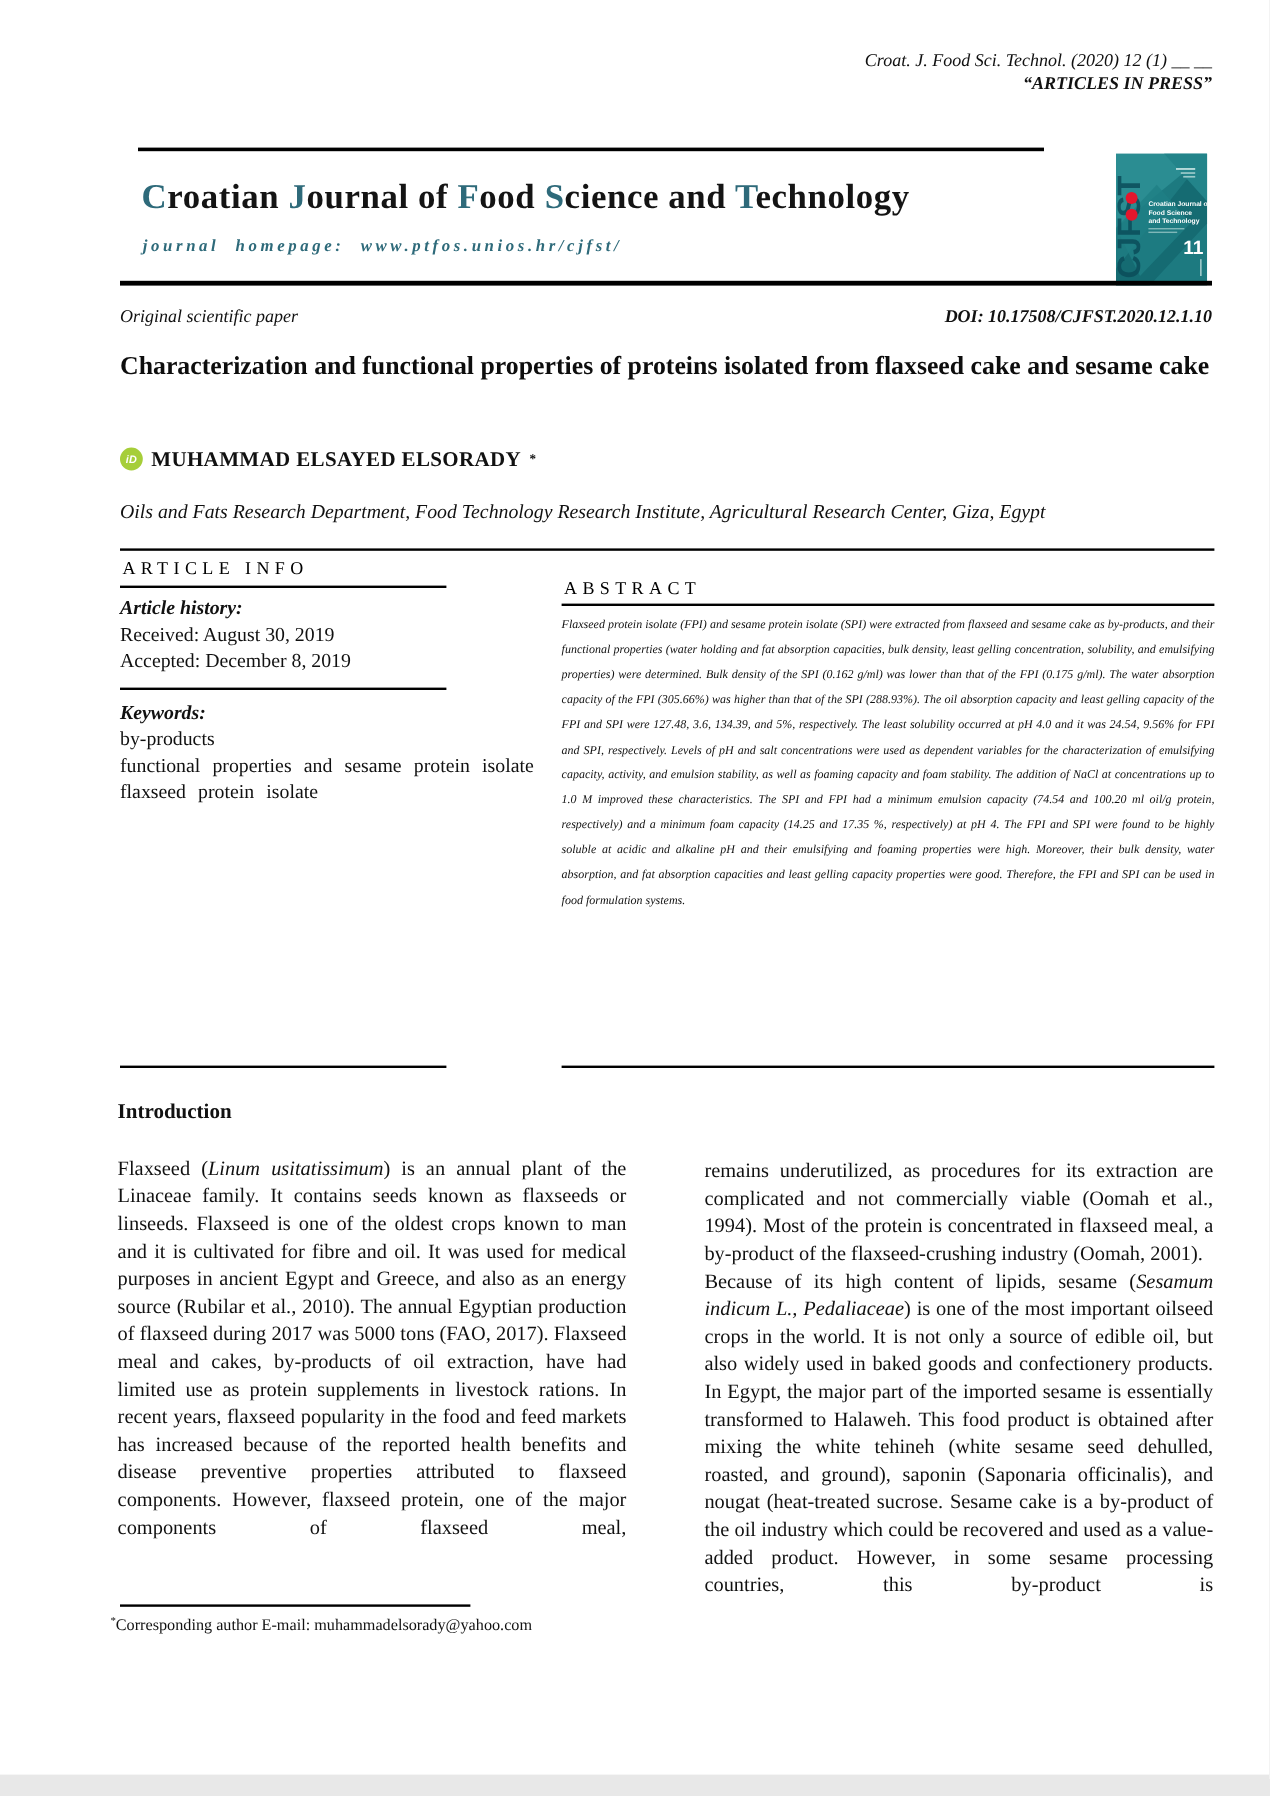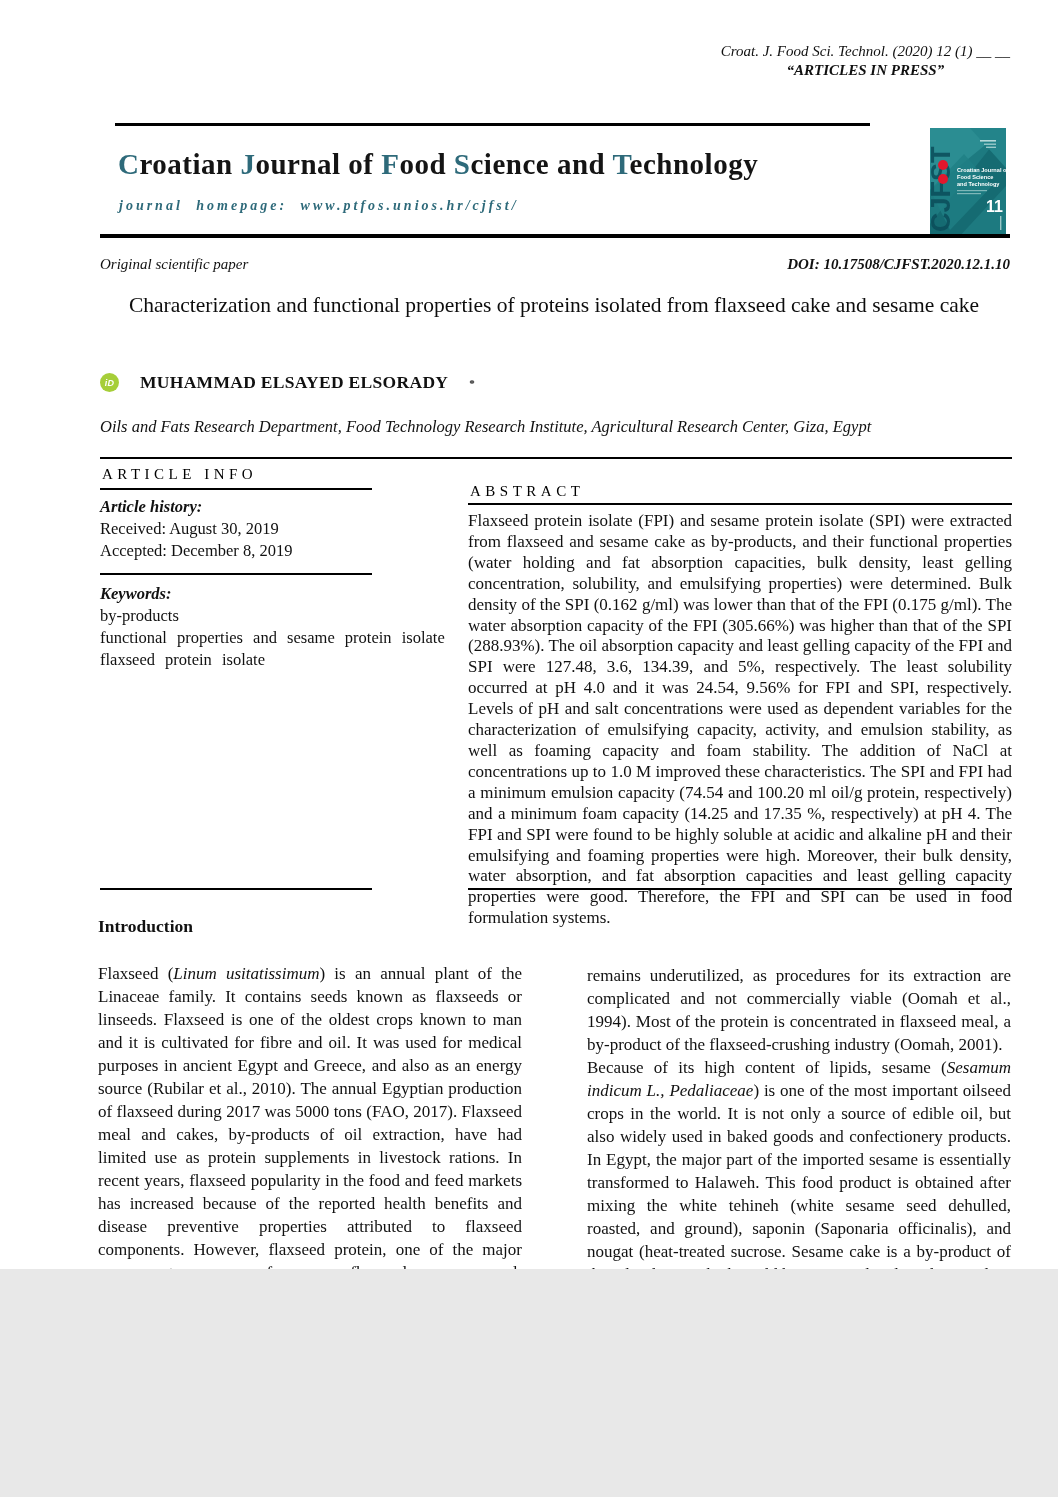--- a/index.html
+++ b/index.html
@@ -1,61 +1,61 @@
 <!DOCTYPE html>
 <html><head>
 <meta charset="utf-8">
 <style>
   html,body{margin:0;padding:0;background:#e8e8e8;}
   .page{
     position:relative;
-    width:1058px;height:1269px;
+    width:1058px;height:1479px;
     margin:0 auto;
     background:#ffffff;
     font-family:"Liberation Serif","DejaVu Serif",serif;
     color:#111;
     overflow:hidden;
   }
   .abs{position:absolute;}
   .it{font-style:italic;}
   .accent{color:#2e6a7a;}
 
   
   .issue-ref{top:42px;right:48px;text-align:right;font-size:15px;font-style:italic;line-height:19px;}
-  .issue-ref .in-press{font-weight:bold;text-align:center;}
+  .issue-ref .in-press{font-weight:bold;}
 
   
   .rule-m1{top:123px;left:115px;width:755px;height:3px;background:#000;}
   .journal-title{top:148px;left:118px;font-size:29px;font-weight:bold;letter-spacing:.5px;white-space:nowrap;color:#141414;}
   .homepage{top:198px;left:119px;font-size:14px;font-weight:bold;font-style:italic;letter-spacing:3px;word-spacing:7px;color:#2e6a7a;white-space:nowrap;}
   .rule-m2{top:234px;left:100px;width:910px;height:4px;background:#000;}
   .logo{top:128px;left:930px;width:76px;height:110px;}
 
   
   .meta-row{top:256px;left:100px;width:910px;display:flex;justify-content:space-between;font-size:15px;font-style:italic;}
   .meta-row .doi{font-weight:bold;}
 
   
-  .paper-title{top:290px;left:100px;width:908px;font-size:21.5px;font-weight:normal;line-height:31px;color:#0d0d0d;text-align:center;}
-  .author-row{top:372px;left:100px;display:flex;align-items:center;gap:21px;font-size:17.5px;font-weight:bold;letter-spacing:.3px;}
+  .paper-title{top:290px;left:100px;width:908px;font-size:21.5px;font-weight:bold;line-height:31px;color:#0d0d0d;}
+  .author-row{top:372px;left:100px;display:flex;align-items:center;gap:7px;font-size:17.5px;font-weight:bold;letter-spacing:.3px;}
   .orcid{width:19px;height:19px;border-radius:50%;background:#a6ce39;color:#fff;font-family:"Liberation Sans",sans-serif;
          font-size:9px;font-weight:bold;display:flex;align-items:center;justify-content:center;font-style:italic;}
   .author-row sup{font-size:11px;}
   .affiliation{top:417px;left:100px;width:908px;font-size:16.5px;font-style:italic;}
 
   
   .rule-info-top{top:457px;left:100px;width:912px;height:2px;background:#000;}
   .info-col{top:463px;left:100px;width:362px;font-size:16.5px;line-height:22px;}
   .col-header{font-size:15px;letter-spacing:4.5px;font-weight:normal;color:#000;margin:0 0 3px 2px;}
   .info-rule{width:272px;height:2px;background:#000;}
   .info-label{font-style:italic;font-weight:bold;}
   .kw div{text-align:justify;word-spacing:6px;}
   .abstract-col{top:483px;left:468px;width:544px;}
   .abstract-rule{width:100%;height:2px;background:#000;margin:3px 0 6px 0;}
-  .abstract-text{font-size:17px;line-height:20.9px;text-align:justify;}
+  .abstract-text{font-size:10px;line-height:20.9px;text-align:justify;font-style:italic;}
   .rule-bot-left{top:888px;left:100px;width:272px;height:2px;background:#000;}
   .rule-bot-right{top:888px;left:468px;width:544px;height:2px;background:#000;}
 
   
   .col-left{top:916px;left:98px;width:424px;}
   .col-right{top:964px;left:587px;width:424px;}
   .intro-heading{font-size:17.5px;font-weight:bold;margin:0 0 25px 0;}
   .body-para{font-size:17px;line-height:23px;text-align:justify;margin:0;}
   .cont-para{text-align-last:justify;}
 

